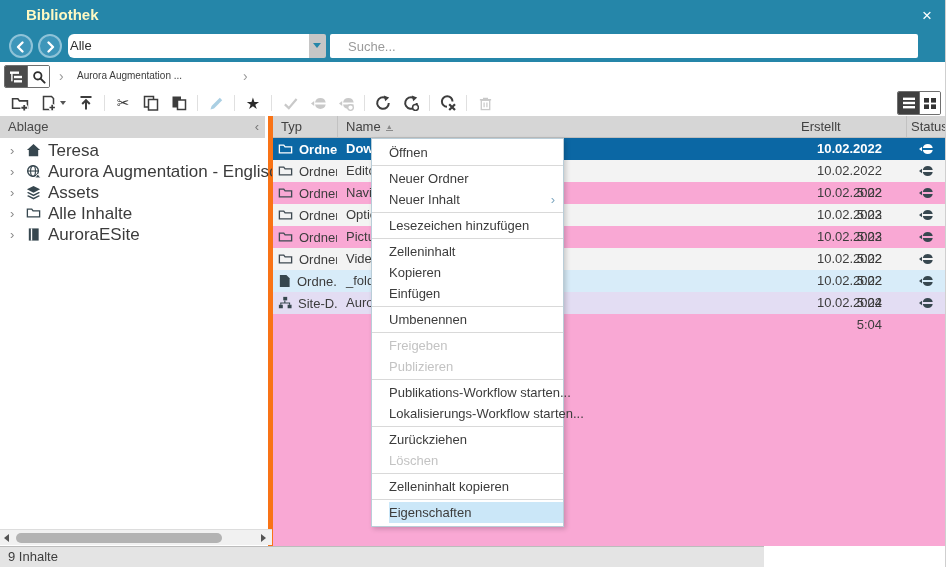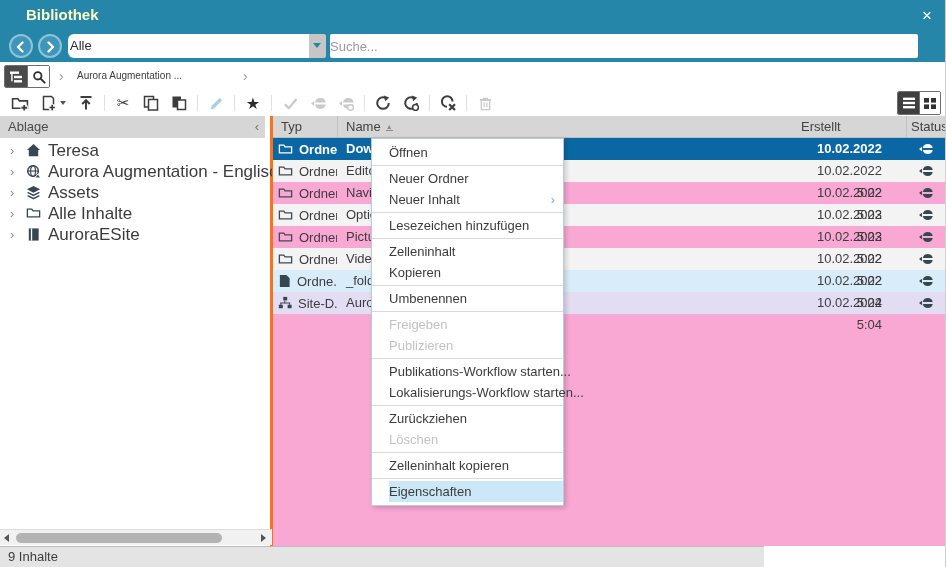--- a/index.html
+++ b/index.html
@@ -12,21 +12,21 @@
   .close-btn{position:absolute;right:6px;top:0;width:26px;height:30px;color:#fff;font-size:17px;line-height:29px;text-align:center;cursor:pointer;background:none;border:none;}
 
   
   .navbar{position:absolute;left:0;top:30px;width:946px;height:32px;background:#2586a9;}
   .nav-circle{position:absolute;top:4px;width:24px;height:24px;border-radius:50%;background:#3e96ba;border:2px solid #8fc3d8;color:#fff;padding:0;cursor:pointer;}
   .nav-circle svg{display:block;margin:2px auto 0;}
   .nav-back{left:9px;} .nav-fwd{left:38px;}
   .filter-field{position:absolute;left:68px;top:4px;width:258px;height:24px;background:#ffffff;border-radius:6px;font-size:13px;color:#2d2d2d;line-height:24px;padding-left:2px;cursor:pointer;}
   .filter-chevron{position:absolute;right:0;top:0;width:17px;height:24px;background:#c6c6c6;border-radius:0 2px 2px 0;}
   .filter-chevron::after{content:"";position:absolute;left:4px;top:9px;border-left:4px solid transparent;border-right:4px solid transparent;border-top:5px solid #2586a9;}
-  .search-field{position:absolute;left:330px;top:4px;width:588px;height:24px;border:none;border-radius:2px;font-size:13px;padding:0 0;color:#b91c1c;}
+  .search-field{position:absolute;left:330px;top:4px;width:588px;height:24px;border:none;border-radius:2px;font-size:13px;padding:0 18px;color:#b91c1c;}
   .search-field::placeholder{color:#9a9a9a;}
   .nav-search-icon{position:absolute;left:921px;top:36px;}
 
   
   .crumbrow{position:absolute;left:0;top:62px;width:946px;height:28px;background:#fff;}
   .mode-group{position:absolute;left:4px;top:3px;height:23px;border:1px solid #6f6f6f;border-radius:2px;display:flex;overflow:hidden;}
   .mode-btn{width:22px;height:21px;border:none;padding:0;cursor:pointer;display:flex;align-items:center;justify-content:center;}
   .mode-btn.sel{background:#4b4b4b;} .mode-btn.unsel{background:#fff;border-left:1px solid #6f6f6f;}
   .crumb-sep{position:absolute;top:0;color:#9a9a9a;font-size:14px;line-height:28px;}
   .crumb-label{position:absolute;left:77px;top:0;color:#3c3c3c;font-size:10px;line-height:28px;cursor:pointer;}
@@ -37,21 +37,21 @@
   .tb.dis{color:#c9c9c9;cursor:default;}
   .tb.pencil{color:#aacfe3;}
   .tb-sep{width:1px;height:16px;background:#e0e0e0;margin:0 4px;}
   .tb-dd{width:10px;margin-left:-4px;}
   .tb-dd::after{content:"";border-left:3.5px solid transparent;border-right:3.5px solid transparent;border-top:4px solid #555;display:block;}
   .view-group{position:absolute;right:5px;top:1px;height:24px;border:1px solid #6f6f6f;border-radius:2px;display:flex;overflow:hidden;}
   .view-btn{width:21px;height:22px;border:none;padding:0;cursor:pointer;display:flex;align-items:center;justify-content:center;}
   .view-btn.sel{background:#3f3f3f;} .view-btn.unsel{background:#fff;border-left:1px solid #6f6f6f;}
 
   
-  .sidebar{position:absolute;left:0;top:116px;width:273px;height:430px;background:#fff;border-right:3px solid #f97316;}
+  .sidebar{position:absolute;left:0;top:116px;width:273px;height:430px;background:#fff;border-right:5px solid #f97316;}
   .side-header{position:absolute;left:0;top:0;width:265px;height:22px;background:#d6d6d6;}
   .side-header .lbl{position:absolute;left:8px;line-height:22px;font-size:13px;color:#4a4a4a;}
   .side-collapse{position:absolute;right:6px;top:0;line-height:22px;color:#777;font-size:13px;cursor:pointer;background:none;border:none;padding:0;}
   .tree{position:absolute;left:0;top:24px;width:272px;}
   .tree-item{position:relative;height:21px;line-height:21px;white-space:nowrap;overflow:hidden;cursor:pointer;}
   .tree-item .tw{position:absolute;left:10px;color:#8a8a8a;font-size:13px;}
   .tree-item .ic{position:absolute;left:26px;top:3px;color:#37474f;}
   .tree-item .tl{position:absolute;left:48px;font-size:17px;color:#3c3c3c;}
   .hscroll{position:absolute;left:0;top:413px;width:272px;height:16px;background:#f1f1f1;border-top:1px solid #ddd;}
   .hs-arrow{position:absolute;top:4px;width:0;height:0;border:none;background:none;padding:0;cursor:pointer;}
@@ -528,20 +528,21 @@
   <div class="ctxmenu">
     <div class="mi">Öffnen</div>
     <div class="msep"></div>
     <div class="mi">Neuer Ordner</div>
     <div class="mi"><span>Neuer Inhalt</span><span class="sub">›</span></div>
     <div class="msep"></div>
     <div class="mi">Lesezeichen hinzufügen</div>
     <div class="msep"></div>
     <div class="mi">Zelleninhalt</div>
     <div class="mi">Kopieren</div>
+    <div class="mi">Einfügen</div>
     <div class="msep"></div>
     <div class="mi">Umbenennen</div>
     <div class="msep"></div>
     <div class="mi dis">Freigeben</div>
     <div class="mi dis">Publizieren</div>
     <div class="msep"></div>
     <div class="mi">Publikations-Workflow starten...</div>
     <div class="mi">Lokalisierungs-Workflow starten...</div>
     <div class="msep"></div>
     <div class="mi">Zurückziehen</div>

